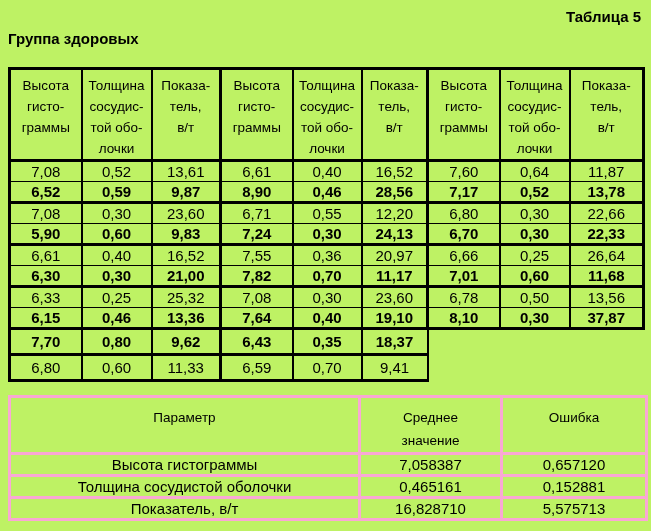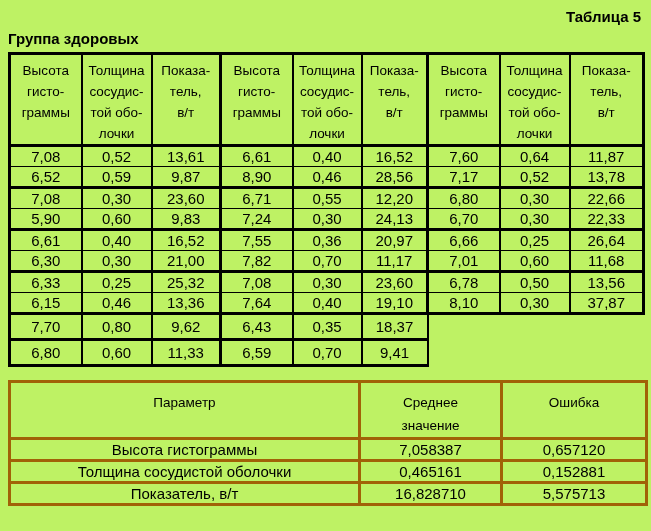--- a/index.html
+++ b/index.html
@@ -31,21 +31,21 @@
     line-height: 18px;
     margin-top: 4px;
   }
   table {
     border-collapse: collapse;
     table-layout: fixed;
   }
   
   .main {
     width: 634px;
-    margin-top: 4px;
+    margin-top: 19px;
   }
   .main th, .main td {
     border: 2px solid #000;
     text-align: center;
     padding: 0;
     overflow: hidden;
   }
   .main th {
     border-top-width: 3px;
     border-bottom-width: 3px;
@@ -57,34 +57,34 @@
     white-space: pre-line;
     height: 90px;
   }
   .main td {
     border-top-width: 1px;
     border-bottom-width: 1px;
     font-size: 15px;
     height: 21px;
     vertical-align: middle;
   }
-  .main tr.hb td { border-bottom-width: 3px; }
+  .main tr.hb td { border-bottom-width: 3px; font-weight: bold; }
   .main tbody tr:last-child td { border-bottom-width: 3px; }
   .main tr.tall td { height: 26px; }
   .main th:first-child, .main td:first-child { border-left-width: 3px; }
   .main th:last-child,  .main td:last-child  { border-right-width: 3px; }
   .main .gs { border-left-width: 3px; }
   .main td.absent { border: none !important; }
   
   .summary {
     width: 637px;
     margin-top: 13px;
   }
   .summary th, .summary td {
-    border: 3px solid #a16207;
+    border: 3px solid #f9a8d4;
     text-align: center;
     padding: 0;
     overflow: hidden;
   }
   .summary th {
     font-weight: normal;
     font-size: 13.5px;
     line-height: 23px;
     vertical-align: top;
     padding-top: 8px;

